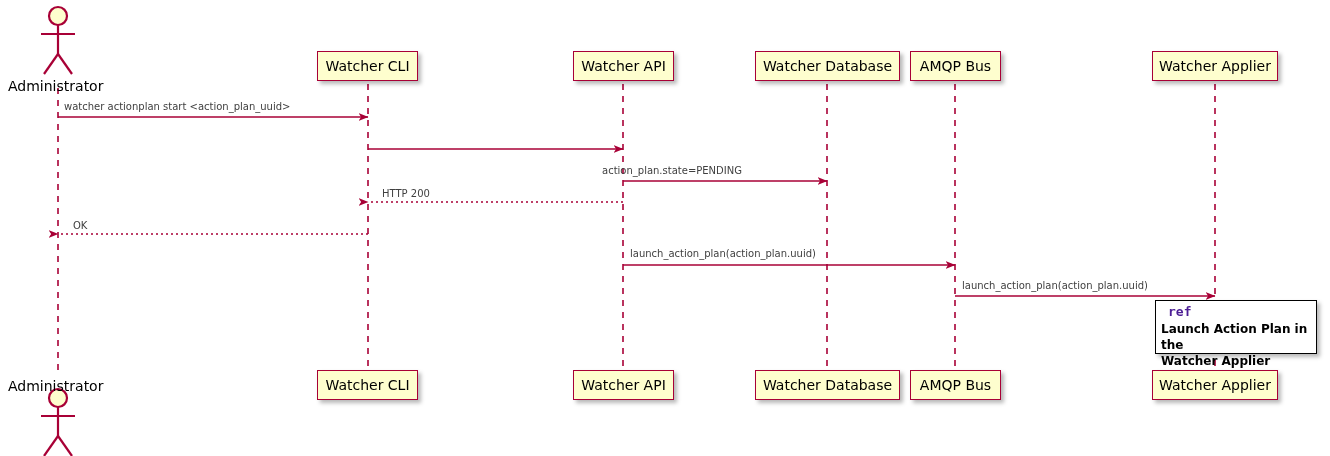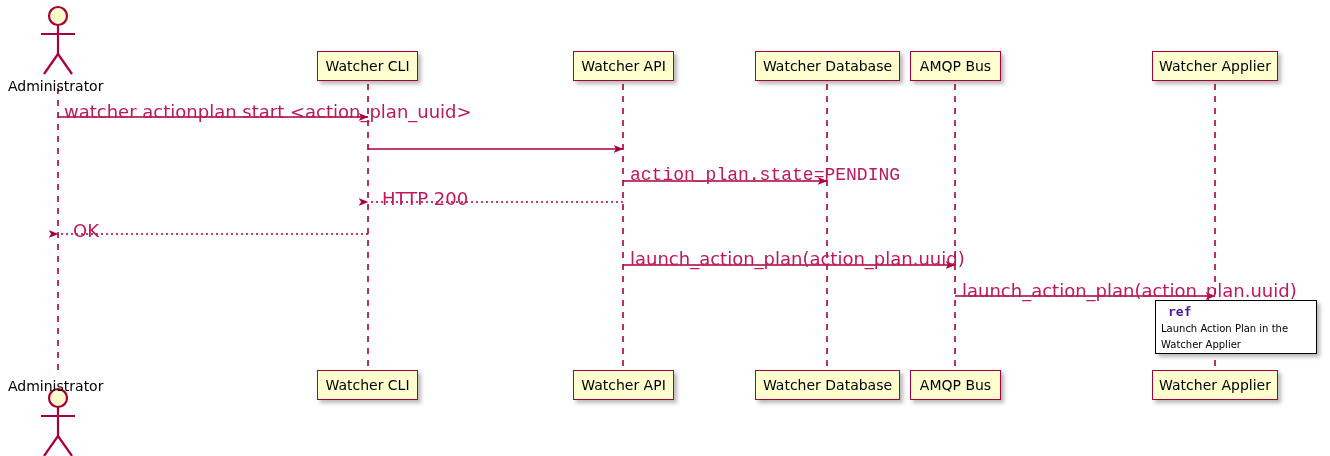--- a/index.html
+++ b/index.html
@@ -46,22 +46,22 @@
   .actor-label {
     position: absolute;
     font-size: 14px;
     color: #000000;
     white-space: nowrap;
     z-index: 6;
   }
   
   .msg-label {
     position: absolute;
-    font-size: 18px;
-    color: #be185d;
+    font-size: 10px;
+    color: #404040;
     white-space: nowrap;
     z-index: 5;
   }
   
   .ref-box {
     position: absolute;
     box-sizing: border-box;
     background: #FFFFFF;
     border: 1.5px solid #000000;
     box-shadow: 3px 3px 4px rgba(0,0,0,0.28);
@@ -78,25 +78,26 @@
   .ref-tab-label {
     position: absolute;
     font-family: "DejaVu Sans Mono", monospace;
     font-weight: bold;
     font-size: 13px;
     color: #4c1d95;
     z-index: 8;
   }
   .ref-text {
     position: absolute;
-    font-size: 10px;
+    font-size: 12px;
     line-height: 16px;
     color: #000000;
     white-space: pre-line;
     z-index: 8;
+    font-weight: bold;
   }
 </style>
 </head>
 <body>
 
 <div id="canvas">
   <svg class="layer" id="svg-layer" width="1330" height="456" viewBox="0 0 1330 456" xmlns="http://www.w3.org/2000/svg">
     <defs>
       <marker id="arrowhead-right" markerWidth="10" markerHeight="8" refX="9.5" refY="4" orient="auto" markerUnits="userSpaceOnUse">
         <path d="M0,0 L10,4 L0,8 L2.6,4 Z" fill="#A80036"></path>
@@ -168,21 +169,21 @@
       </div>
       <div class="participant" style="left: 1152px; top: 51px; width: 126px; height: 30px;">
         <span>Watcher Applier</span>
       </div>
       <div class="participant" style="left: 1152px; top: 370px; width: 126px; height: 30px;">
         <span>Watcher Applier</span>
       </div>
       <div class="actor-label" style="left: 8px; top: 78px;">Administrator</div>
       <div class="actor-label" style="left: 8px; top: 378px;">Administrator</div>
       <div class="msg-label" style="left: 64px; top: 101px;">watcher actionplan start &lt;action_plan_uuid&gt;</div>
-      <div class="msg-label" style="left: 630px; top: 165px; font-family: Liberation Mono, monospace;">action_plan.state=PENDING</div>
+      <div class="msg-label" style="left: 602px; top: 165px;">action_plan.state=PENDING</div>
       <div class="msg-label" style="left: 382px; top: 188px;">HTTP 200</div>
       <div class="msg-label" style="left: 73px; top: 220px;">OK</div>
       <div class="msg-label" style="left: 630px; top: 248px;">launch_action_plan(action_plan.uuid)</div>
       <div class="msg-label" style="left: 962px; top: 280px;">launch_action_plan(action_plan.uuid)</div>
       <div class="ref-box" style="left: 1155px; top: 300px; width: 162px; height: 54px;"></div>
       <div class="ref-tab" style="left: 1156.5px; top: 301.5px; width: 62px; height: 18px; clip-path: polygon(0px 0px, 100% 0px, 100% 55%, 78% 100%, 0px 100%);"></div>
       <div class="ref-tab-label" style="left: 1168px; top: 304px;">ref</div>
       <div class="ref-text" style="left: 1161px; top: 321px; width: 150px;">Launch Action Plan in the
 Watcher Applier</div>
     </div>

